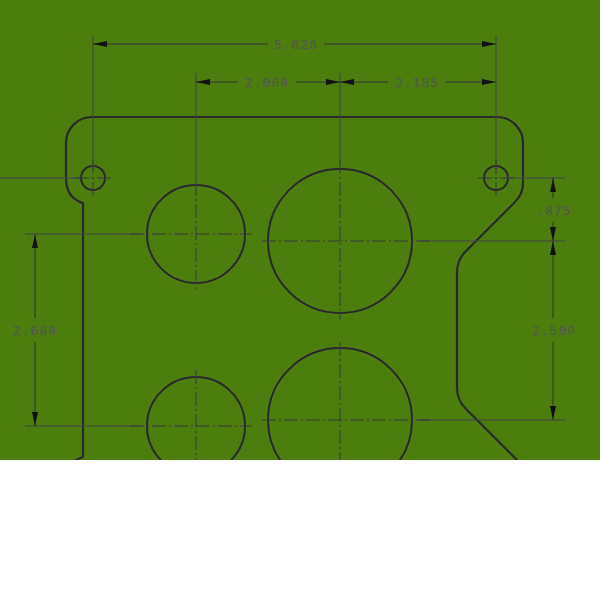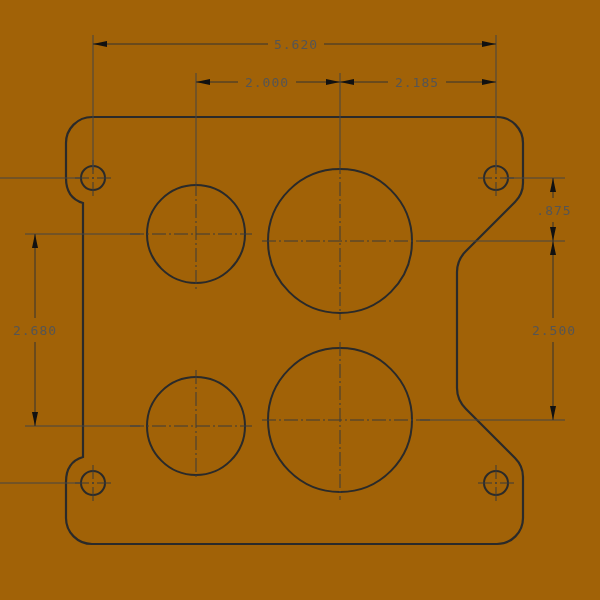--- a/index.html
+++ b/index.html
@@ -1,16 +1,16 @@
 <!DOCTYPE html>
 <html><head>
 <meta charset="utf-8">
 <style>
   html, body { margin:0; padding:0; background:#ffffff; }
-  #stage { position:relative; width:600px; height:600px; background:#a16207; }
+  #stage { position:relative; width:600px; height:460px; background:#4d7c0f; }
   svg { display:block; }
   .outline { fill:none; stroke:#2a2a2a; stroke-width:2.2; }
   .hole { fill:none; stroke:#2a2a2a; stroke-width:2; }
   .center { stroke:#3a3a3a; stroke-width:1; stroke-dasharray:14 3 2 3; fill:none; }
   .ext { stroke:#444; stroke-width:1; fill:none; }
   .dim { stroke:#333; stroke-width:1; fill:none; }
   .dimtext { font-family:"DejaVu Sans Mono", monospace; font-size:13px; fill:#555; letter-spacing:1px; }
   .arrow { fill:#111; }
 </style>
 </head>

